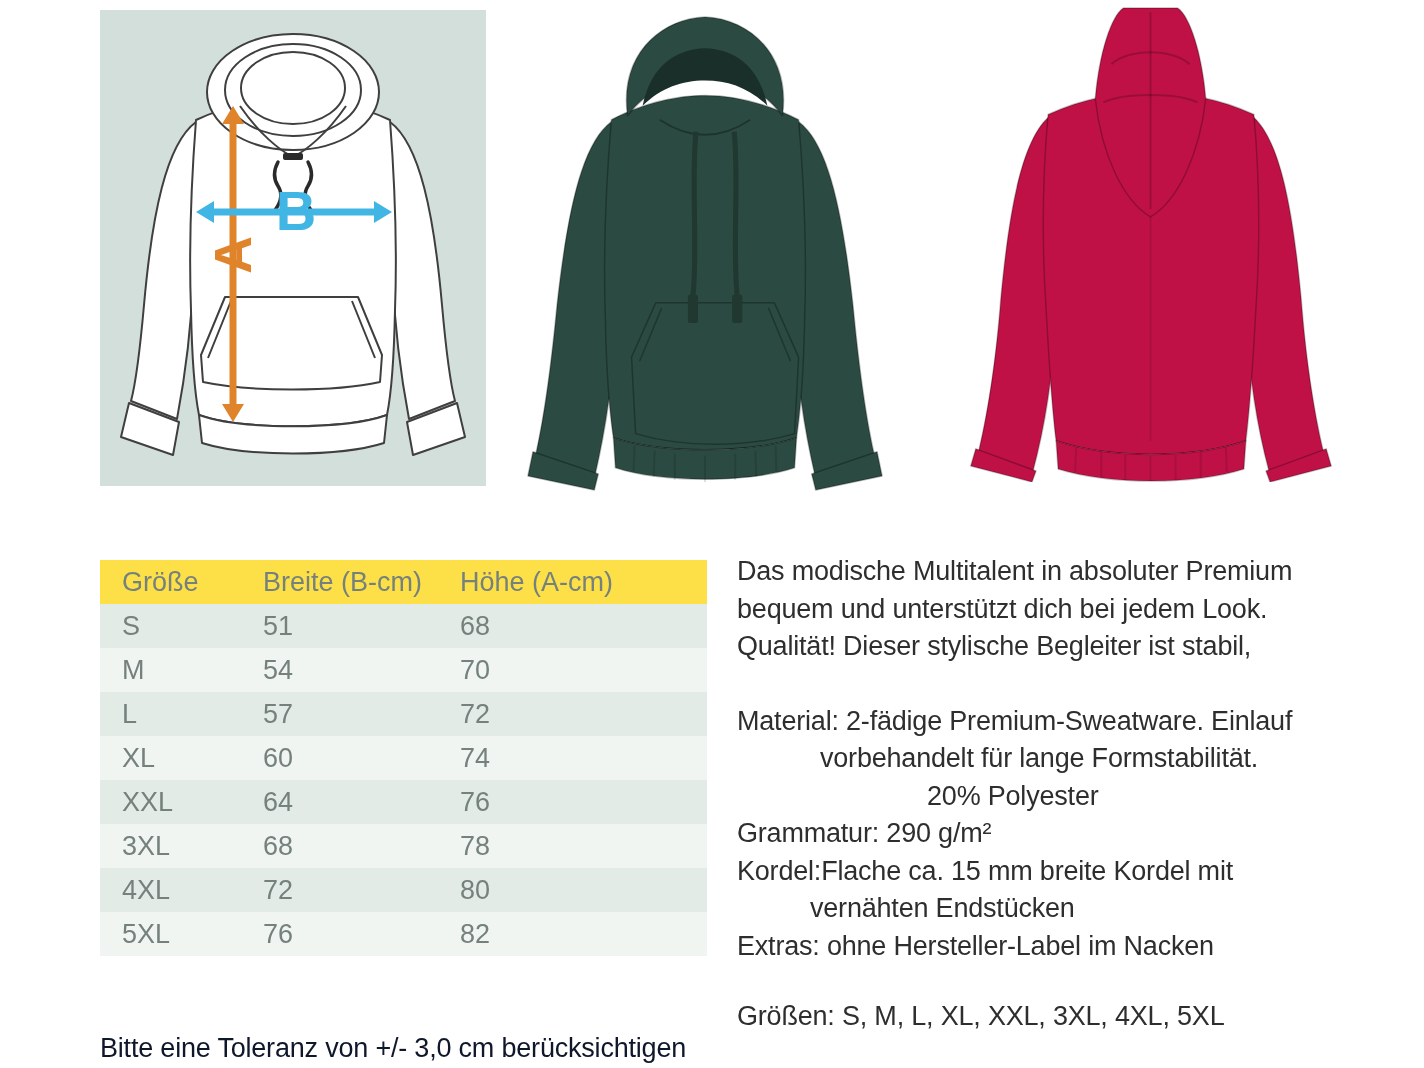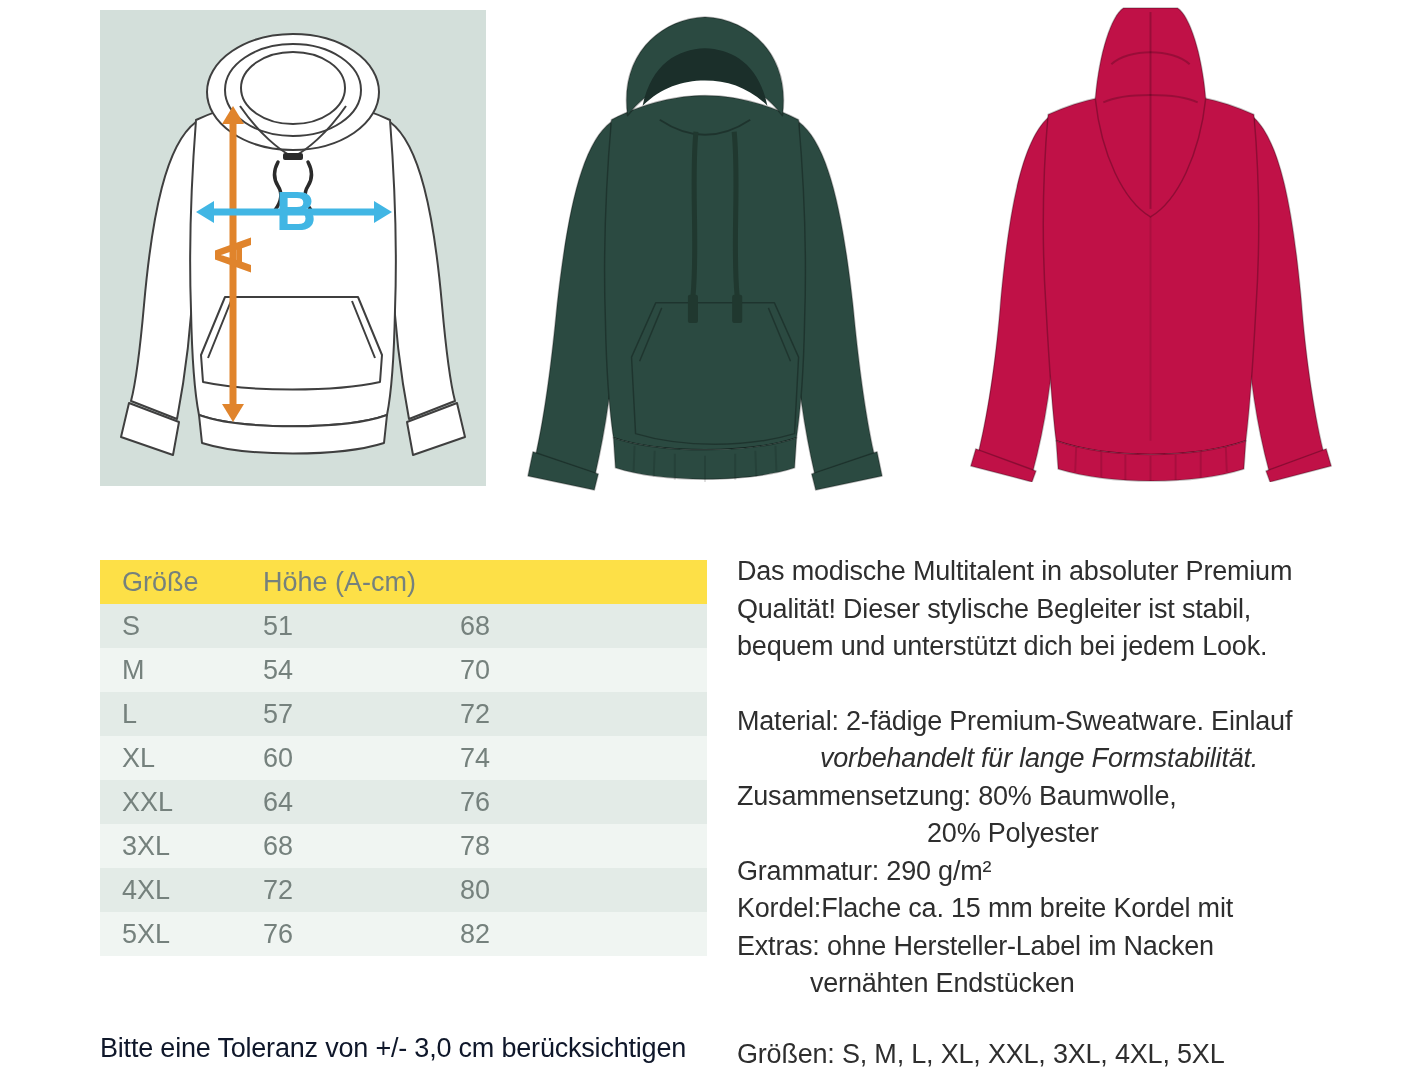--- a/index.html
+++ b/index.html
@@ -22,21 +22,21 @@
   .t-cell{padding-left:22px;white-space:nowrap;overflow:hidden;}
   .t-cell.c2,.t-cell.c3{padding-left:0;}
 
   
   .description{position:absolute;left:737px;top:553px;width:640px;font-size:27px;line-height:37.5px;
                color:#2e2e2e;letter-spacing:-0.2px;}
   .desc-block{margin:0;}
   .desc-details{margin-top:37px;}
   .desc-sizes{margin-top:33px;}
   .d-line{white-space:nowrap;}
-  .ind-a{padding-left:83px;font-style:italic;}
+  .ind-a{padding-left:83px;}
   .ind-b{padding-left:190px;}
   .ind-c{padding-left:73px;}
 
   
   .tolerance-note{position:absolute;left:100px;top:1033px;font-size:27px;color:#0f172a;
                   letter-spacing:-0.2px;white-space:nowrap;}
 </style>
 </head>
 <body>
 
@@ -139,20 +139,21 @@
         <path d="M150 100 C170 90 224 90 244 100"></path>
         <path d="M197 214 L197 437" stroke="rgba(0,0,0,0.1)"></path>
       </g>
       <path d="M123 443 L122 468 M148 448 L148 473 M172 451 L172 476 M197 452 L197 477 M222 451 L222 476 M247 448 L247 473 M272 443 L273 468" stroke="rgba(0,0,0,0.12)" stroke-width="2" fill="none"></path>
     </svg>
   </div>
 
   <div class="size-table">
     <div class="t-row head">
       <div class="t-cell c1">Größe</div>
+      <div class="t-cell c2">Breite (B-cm)</div>
       <div class="t-cell c3">Höhe (A-cm)</div>
     </div>
     <div class="t-row odd">
       <div class="t-cell c1">S</div>
       <div class="t-cell c2">51</div>
       <div class="t-cell c3">68</div>
     </div>
     <div class="t-row even">
       <div class="t-cell c1">M</div>
       <div class="t-cell c2">54</div>
@@ -186,31 +187,30 @@
     <div class="t-row even">
       <div class="t-cell c1">5XL</div>
       <div class="t-cell c2">76</div>
       <div class="t-cell c3">82</div>
     </div>
   </div>
 
   <div class="description">
     <div class="desc-block">
       <div class="d-line">Das modische Multitalent in absoluter Premium</div>
+      <div class="d-line">bequem und unterstützt dich bei jedem Look.</div>
       <div class="d-line">Qualität! Dieser stylische Begleiter ist stabil,</div>
-      <div class="d-line">bequem und unterstützt dich bei jedem Look.</div>
     </div>
     <div class="desc-block desc-details">
       <div class="d-line">Material: 2-fädige Premium-Sweatware. Einlauf</div>
       <div class="d-line ind-a">vorbehandelt für lange Formstabilität.</div>
-      <div class="d-line">Zusammensetzung: 80% Baumwolle,</div>
       <div class="d-line ind-b">20% Polyester</div>
       <div class="d-line">Grammatur: 290 g/m²</div>
       <div class="d-line">Kordel:Flache ca. 15 mm breite Kordel mit</div>
+      <div class="d-line ind-c">vernähten Endstücken</div>
       <div class="d-line">Extras: ohne Hersteller-Label im Nacken</div>
-      <div class="d-line ind-c">vernähten Endstücken</div>
     </div>
     <div class="desc-block desc-sizes d-line">Größen: S, M, L, XL, XXL, 3XL, 4XL, 5XL</div>
   </div>
 
   <div class="tolerance-note">Bitte eine Toleranz von +/- 3,0 cm berücksichtigen</div>
 
 </div>
 
 </body></html>

